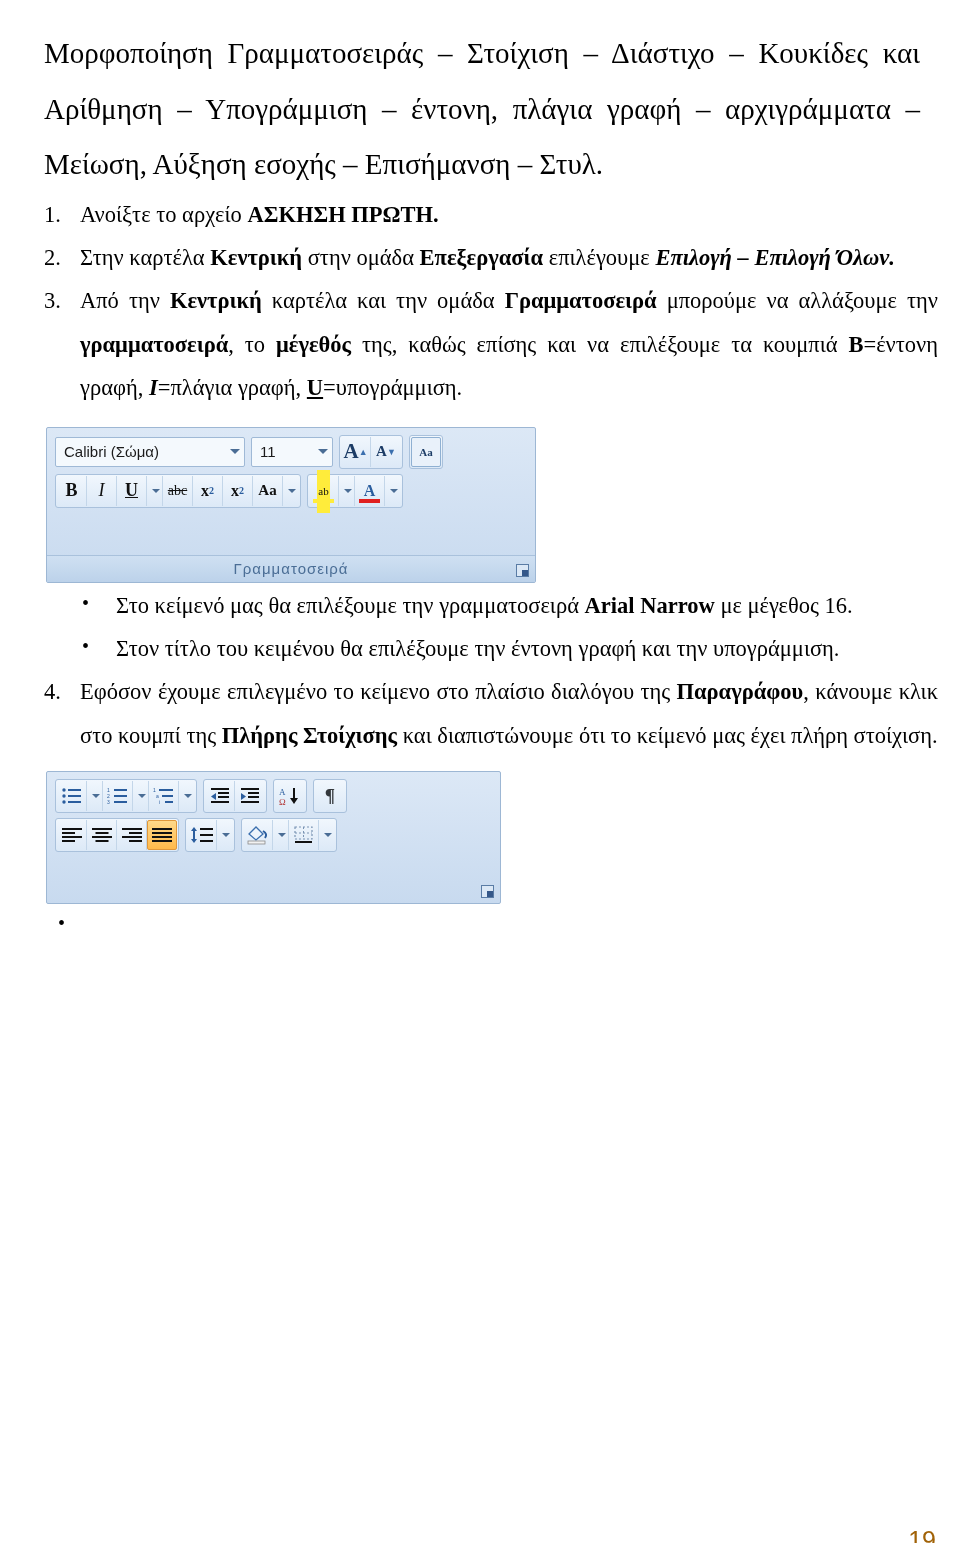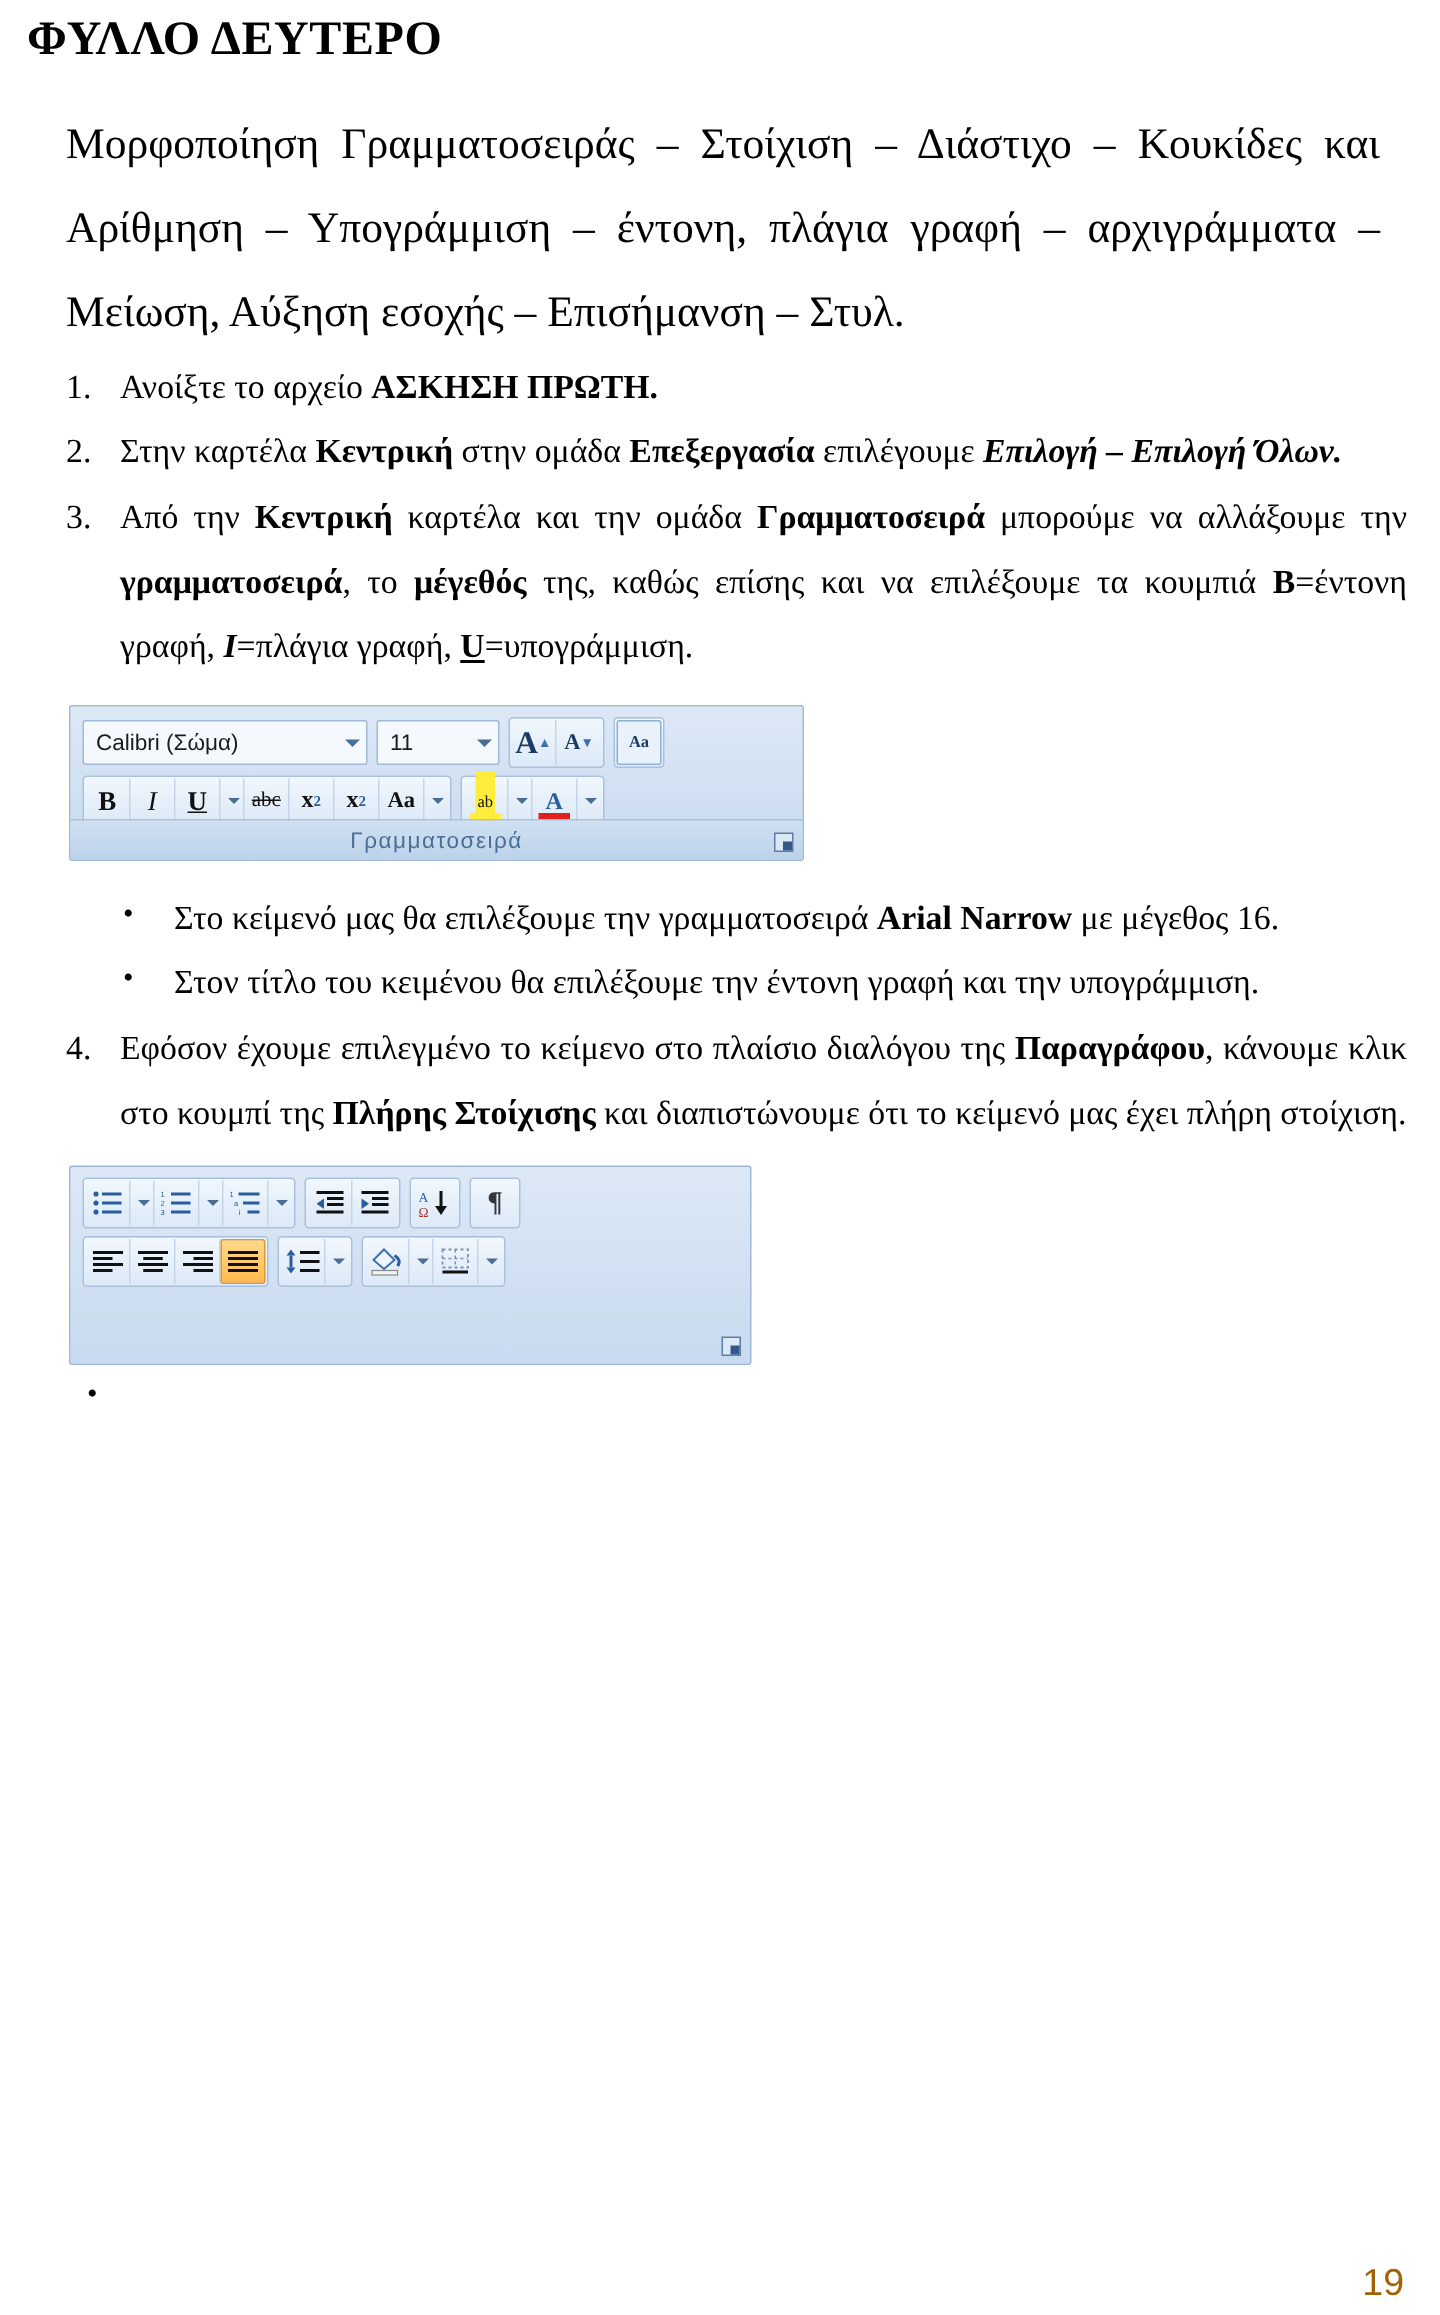--- a/index.html
+++ b/index.html
@@ -102,22 +102,22 @@
   .ribbon {
     background: linear-gradient(#dce8f6, #c8daef);
     border: 1px solid #9db7d4;
     border-radius: 2px;
     position: relative;
     box-sizing: border-box;
     padding: 7px 8px 3px 8px;
   }
   .ribbon-font {
     width: 490px;
-    height: 104px;
-    margin: 18px 0 16px 46px;
+    height: 156px;
+    margin: 18px 0 1px 46px;
   }
   .ribbon-para {
     width: 455px;
     height: 133px;
     margin: 14px 0 0 46px;
   }
   .rib-row {
     display: flex;
     align-items: center;
     gap: 6px;
@@ -227,21 +227,20 @@
     font-family: "Liberation Sans", sans-serif;
     font-size: 25px;
     color: #a16207;
   }
 </style>
 </head>
 <body>
 
 <div class="page">
 
-  <h1 class="doc-title">ΦΥΛΛΟ ΔΕΥΤΕΡΟ</h1>
 
   <div class="intro">
     <span>Μορφοποίηση Γραμματοσειράς – Στοίχιση – Διάστιχο – Κουκίδες και Αρίθμηση –</span>
     <span>Υπογράμμιση – έντονη, πλάγια γραφή – αρχιγράμματα – Μείωση, Αύξηση εσοχής</span>
     <span class="last-line">– Επισήμανση – Στυλ.</span>
   </div>
 
   <ol class="steps" id="steps-top">
       <li class="step"><span class="num">1.</span><span>Ανοίξτε το αρχείο </span><b>ΑΣΚΗΣΗ ΠΡΩΤΗ.</b></li>
       <li class="step"><span class="num">2.</span><span>Στην καρτέλα </span><b>Κεντρική</b><span> στην ομάδα </span><b>Επεξεργασία</b><span> επιλέγουμε </span><i>Επιλογή – Επιλογή Όλων.</i></li>

